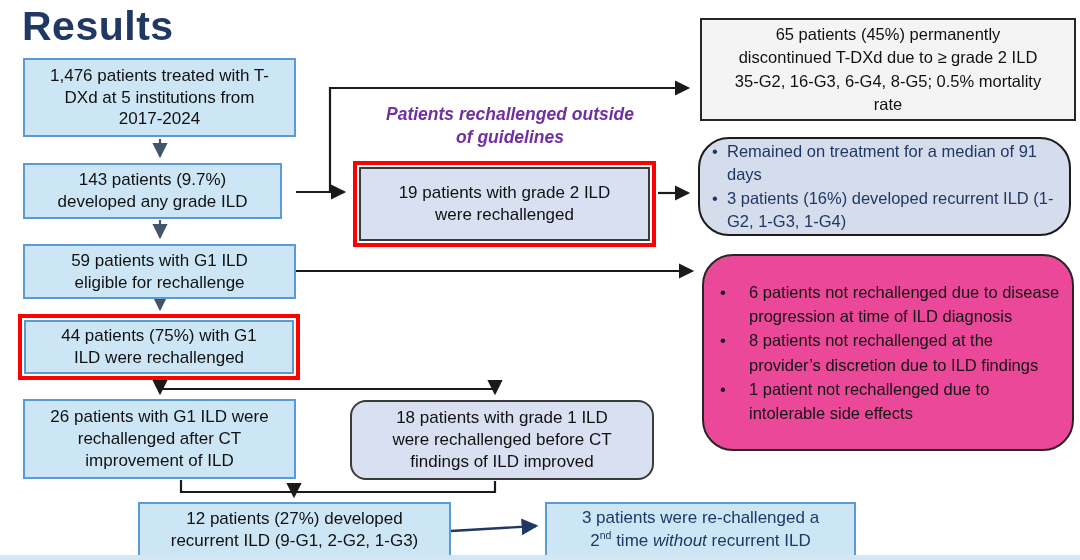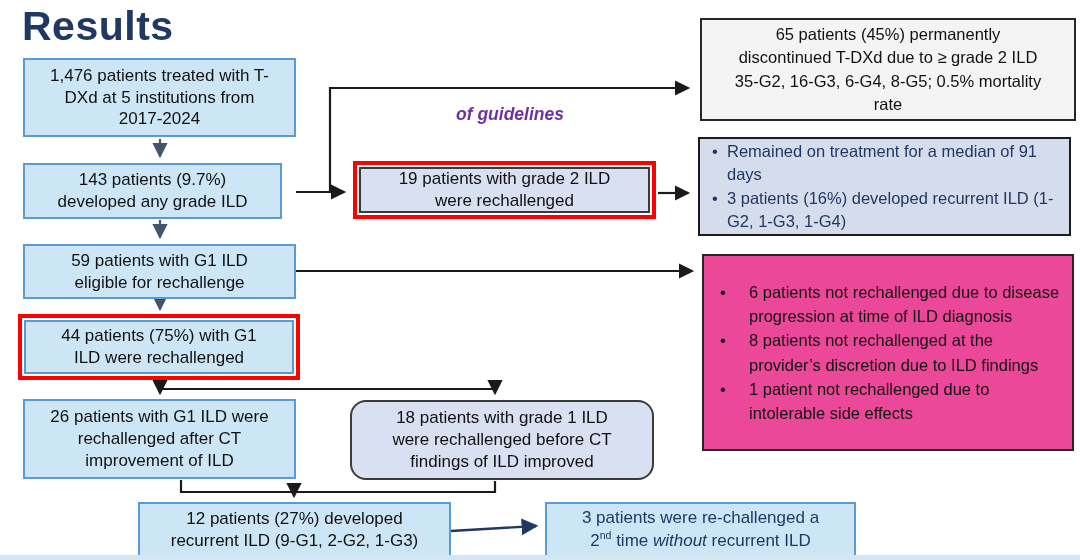--- a/index.html
+++ b/index.html
@@ -28,21 +28,21 @@
     position:static;flex:1 1 auto;width:auto;height:auto;box-sizing:border-box;
     display:flex;flex-direction:column;align-items:center;justify-content:center;
     text-align:center;font-size:17px;line-height:1.28;color:#111111;
   }
   .purple-label{
     position:absolute;left:345px;top:103px;width:330px;text-align:center;
     color:#7030A0;font-weight:bold;font-style:italic;font-size:17.5px;line-height:1.3;
   }
   .bullets-box{
     position:absolute;box-sizing:border-box;text-align:left;
-    font-size:16.5px;display:flex;align-items:center;
+    font-size:16.5px;display:flex;align-items:center;border-radius:31px;
   }
   .bullets-box ul{list-style:none;margin:0;padding:0 6px 0 10px;width:100%;}
   .bullets-box li{position:relative;}
   .navy-bullets{background:#D5DCEC;border:2px solid #1b1b1b;color:#1F3864;}
   .navy-bullets li{padding-left:17px;line-height:1.42;}
   .navy-bullets li::before{content:"\2022";position:absolute;left:2px;}
   .gray-bullets{background:#ec4899;border:2px solid #262626;color:#131313;}
   .gray-bullets ul{padding-left:14px;}
   .gray-bullets li{padding-left:31px;line-height:1.46;}
   .gray-bullets li::before{content:"\2022";position:absolute;left:2px;}
@@ -115,24 +115,25 @@
       <div>rechallenged after CT</div>
       <div>improvement of ILD</div>
     </div>
 
   <div class="box blue" style="left:138px;top:502px;width:313px;height:56px;">
       <div>12 patients (27%) developed</div>
       <div>recurrent ILD (9-G1, 2-G2, 1-G3)</div>
     </div>
 
   <div class="purple-label">
+      <div>Patients rechallenged outside</div>
       <div>of guidelines</div>
     </div>
 
-  <div class="red-wrap" style="left:353px;top:161px;width:303px;height:58px;">
+  <div class="red-wrap" style="left:353px;top:161px;width:303px;height:86px;">
     <div class="inner lav">
         <div>19 patients with grade 2 ILD</div>
         <div>were rechallenged</div>
       </div>
   </div>
 
   <div class="box lav" style="left:350px;top:400px;width:304px;height:80px;border-radius:16px;">
       <div>18 patients with grade 1 ILD</div>
       <div>were rechallenged before CT</div>
       <div>findings of ILD improved</div>

